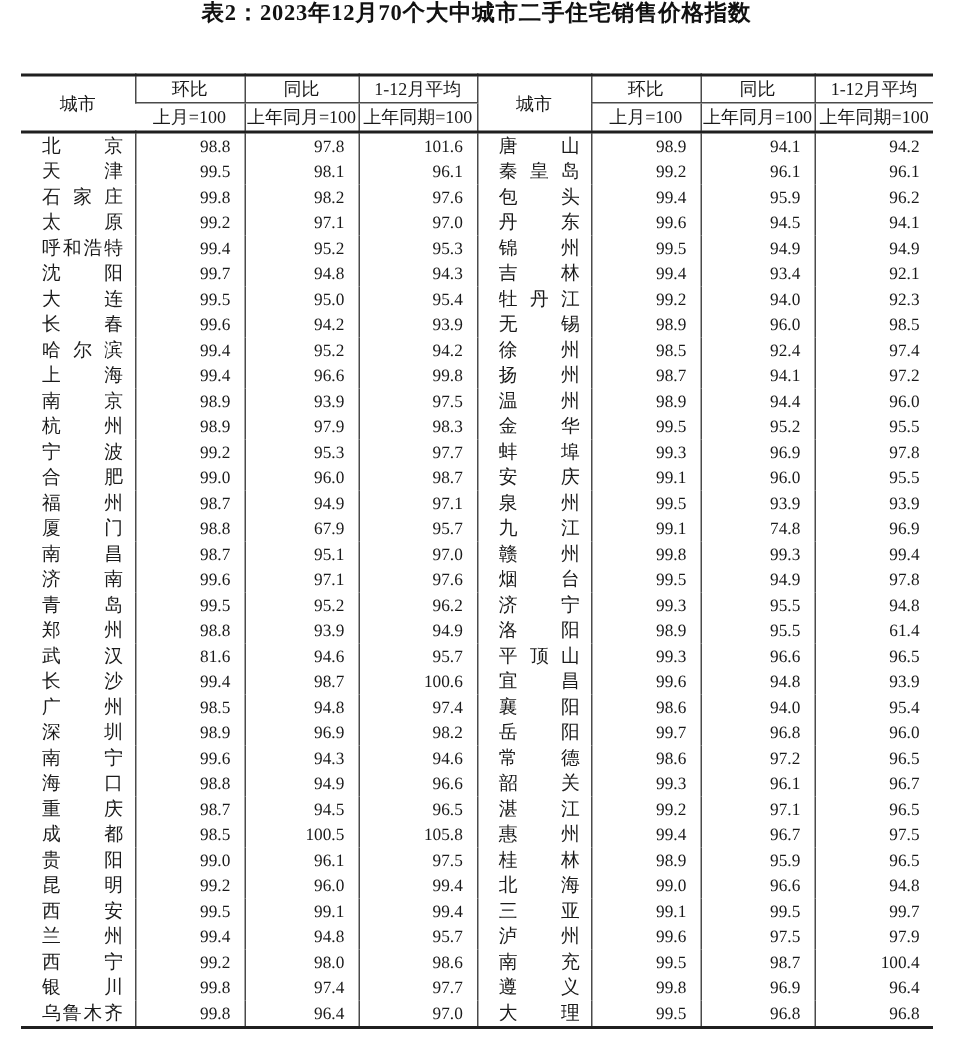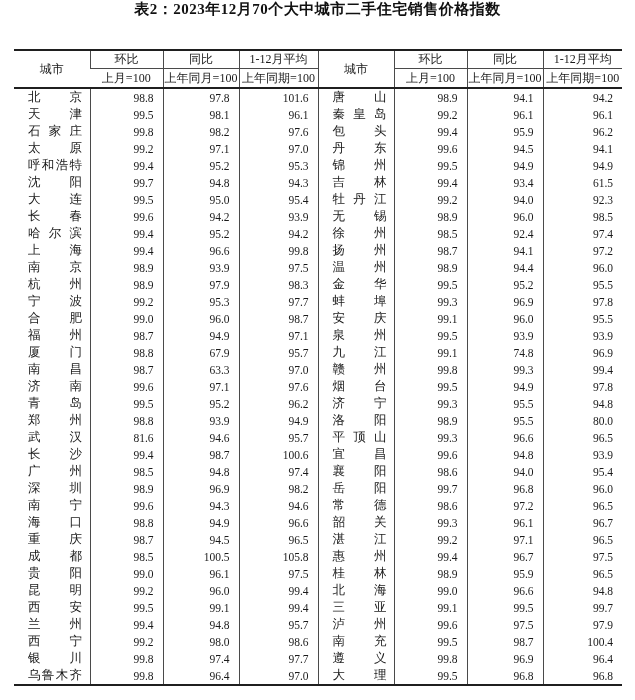--- a/index.html
+++ b/index.html
@@ -159,21 +159,21 @@
           <td class="num">94.9</td>
         </tr>
         <tr>
           <td class="city"><span class="cname">沈阳</span></td>
           <td class="num">99.7</td>
           <td class="num">94.8</td>
           <td class="num">94.3</td>
           <td class="city"><span class="cname">吉林</span></td>
           <td class="num">99.4</td>
           <td class="num">93.4</td>
-          <td class="num">61.5</td>
+          <td class="num">92.1</td>
         </tr>
         <tr>
           <td class="city"><span class="cname">大连</span></td>
           <td class="num">99.5</td>
           <td class="num">95.0</td>
           <td class="num">95.4</td>
           <td class="city"><span class="cname">牡丹江</span></td>
           <td class="num">99.2</td>
           <td class="num">94.0</td>
           <td class="num">92.3</td>
@@ -264,21 +264,21 @@
           <td class="num">67.9</td>
           <td class="num">95.7</td>
           <td class="city"><span class="cname">九江</span></td>
           <td class="num">99.1</td>
           <td class="num">74.8</td>
           <td class="num">96.9</td>
         </tr>
         <tr>
           <td class="city"><span class="cname">南昌</span></td>
           <td class="num">98.7</td>
-          <td class="num">63.3</td>
+          <td class="num">95.1</td>
           <td class="num">97.0</td>
           <td class="city"><span class="cname">赣州</span></td>
           <td class="num">99.8</td>
           <td class="num">99.3</td>
           <td class="num">99.4</td>
         </tr>
         <tr>
           <td class="city"><span class="cname">济南</span></td>
           <td class="num">99.6</td>
           <td class="num">97.1</td>
@@ -299,21 +299,21 @@
           <td class="num">94.8</td>
         </tr>
         <tr>
           <td class="city"><span class="cname">郑州</span></td>
           <td class="num">98.8</td>
           <td class="num">93.9</td>
           <td class="num">94.9</td>
           <td class="city"><span class="cname">洛阳</span></td>
           <td class="num">98.9</td>
           <td class="num">95.5</td>
-          <td class="num">80.0</td>
+          <td class="num">61.4</td>
         </tr>
         <tr>
           <td class="city"><span class="cname">武汉</span></td>
           <td class="num">81.6</td>
           <td class="num">94.6</td>
           <td class="num">95.7</td>
           <td class="city"><span class="cname">平顶山</span></td>
           <td class="num">99.3</td>
           <td class="num">96.6</td>
           <td class="num">96.5</td>

